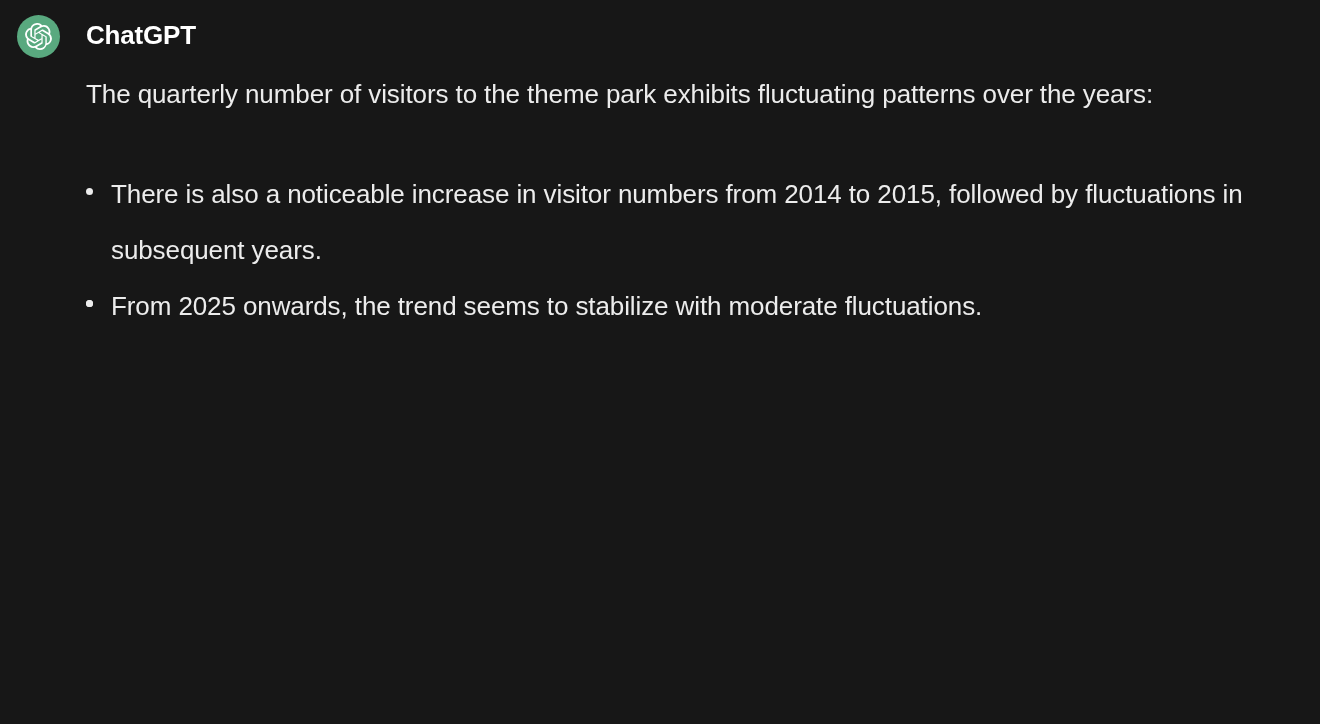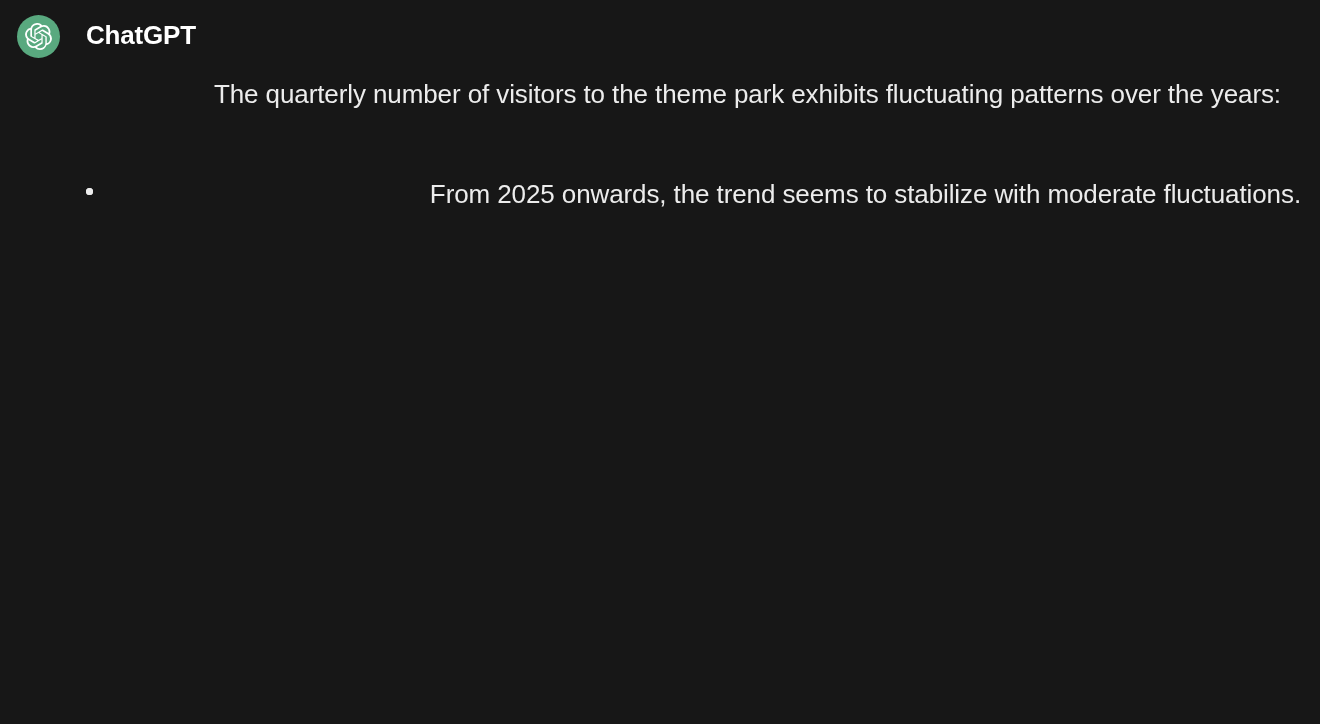--- a/index.html
+++ b/index.html
@@ -15,21 +15,20 @@
     font-family: "Liberation Sans", sans-serif;
     color: #ececec;
     overflow: hidden;
   }
 
   .message {
     position: relative;
     width: 1320px;
     height: 724px;
     padding: 14px 0 0 0;
-    text-align: right;
   }
 
   
   .avatar {
     position: absolute;
     left: 17px;
     top: 15px;
     width: 43px;
     height: 43px;
     border-radius: 50%;
@@ -109,20 +108,24 @@
 
   <div class="author">ChatGPT</div>
 
   <div class="body">
 
     <p class="intro">The quarterly number of visitors to the theme park exhibits fluctuating patterns over the years:</p>
 
     <ul class="bullets">
       <li>
         <span class="dot"></span>
+        <span>There is also a noticeable increase in visitor numbers from 2014 to 2015, followed by fluctuations in subsequent years.</span>
+      </li>
+      <li>
+        <span class="dot"></span>
       </li>
       <li>
         <span class="dot"></span>
         <span>From 2025 onwards, the trend seems to stabilize with moderate fluctuations.</span>
       </li>
     </ul>
 
   </div>
 </div>
 

